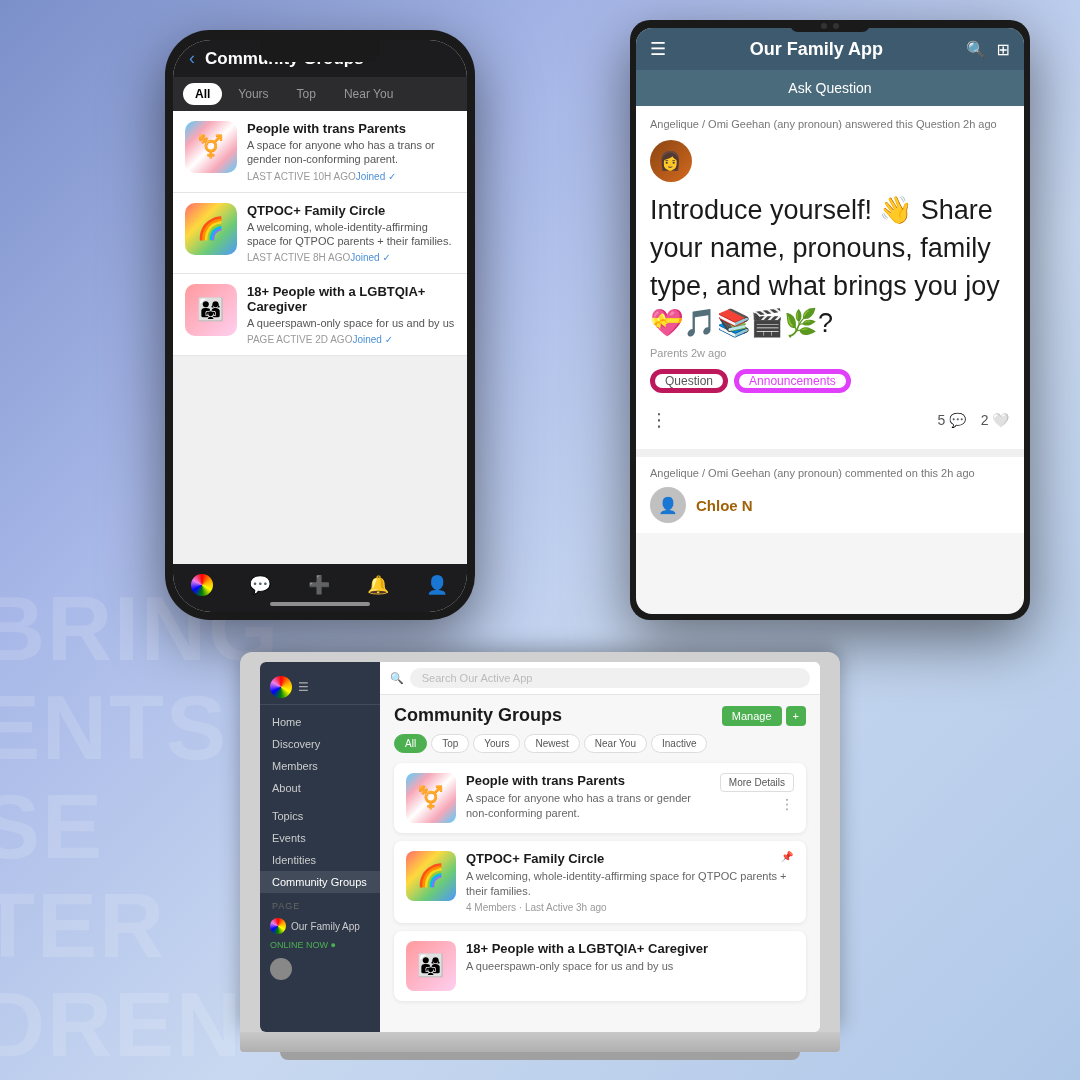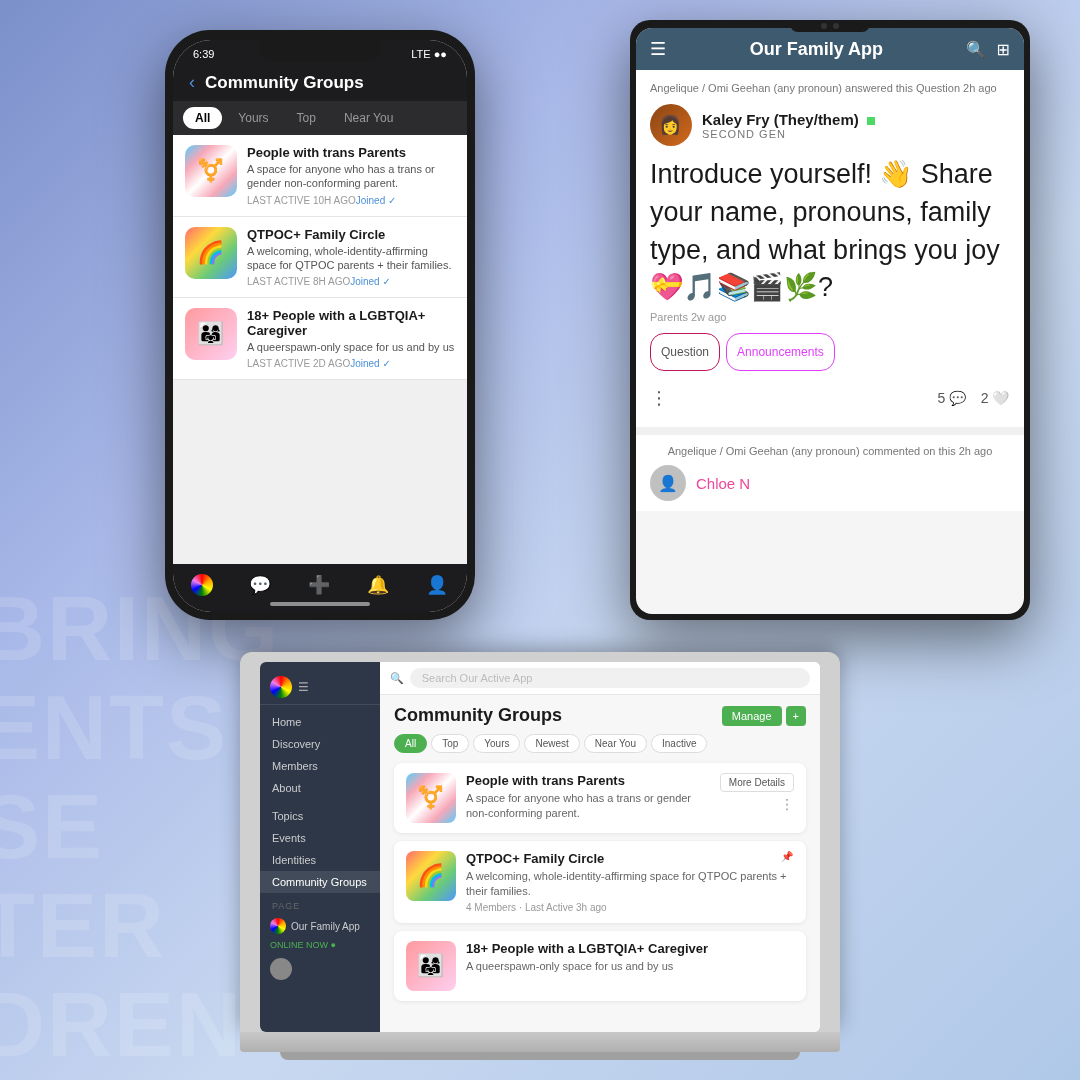--- a/index.html
+++ b/index.html
@@ -251,46 +251,46 @@
       font-size: 18px;
       flex-shrink: 0;
     }
     .tablet-user-name { font-size: 15px; font-weight: 700; color: #1a1a1a; }
     .tablet-user-tag { font-size: 11px; color: #777; letter-spacing: 1px; }
     .online-dot { display: inline-block; width: 8px; height: 8px; background: #4cd964; border-radius: 50; margin-left: 4px; }
     .tablet-post-text { font-size: 27px; font-weight: 400; line-height: 1.4; color: #1a1a1a; margin-bottom: 4px; }
     .tablet-post-updated { font-size: 11px; color: #999; margin-bottom: 10px; }
     .tablet-tags { display: flex; gap: 6px; margin-bottom: 10px; }
     .tablet-tag {
-      border: 1px solid #be185d;
+      border: 5px solid #be185d;
       border-radius: 14px;
-      padding: 11px 10px;
+      padding: 0 10px;
       font-size: 12px;
       color: #555;
     }
     .tablet-tag.active { border-color: #e040fb; color: #e040fb; }
     .tablet-post-footer { display: flex; justify-content: space-between; align-items: center; padding: 6px 0; }
     .tablet-dots { font-size: 18px; color: #555; letter-spacing: 2px; }
     .tablet-reactions { display: flex; gap: 14px; align-items: center; }
     .tablet-reaction { display: flex; align-items: center; gap: 4px; font-size: 14px; color: #555; }
     .tablet-divider { height: 8px; background: #f0f0f0; }
-    .tablet-comment-section { background: white; padding: 10px 14px; text-align: center; }
+    .tablet-comment-section { background: white; padding: 10px 14px; }
     .tablet-comment-meta { font-size: 11px; color: #777; margin-bottom: 8px; }
     .tablet-comment-user { display: flex; align-items: center; gap: 10px; }
     .tablet-comment-avatar {
       width: 36px;
       height: 36px;
       border-radius: 50%;
       background: #c0c0c0;
       display: flex;
       align-items: center;
       justify-content: center;
       font-size: 16px;
     }
-    .tablet-comment-name { font-size: 15px; font-weight: 400; color: #ec4899; }
+    .tablet-comment-name { font-size: 15px; font-weight: 700; color: #a16207; }
 
     
     .laptop-device {
       position: absolute;
       left: 240px;
       bottom: 20px;
       width: 600px;
       z-index: 10;
     }
     .laptop-screen-bezel {
@@ -469,24 +469,20 @@
 <body>
 
 <div class="bg-text">
   BRING<br>ENTS<br>SE<br>TER<br>DREN
 </div>
 
 <div class="phone-device">
   <div class="phone-notch"></div>
   <div class="phone-screen">
 
-    <div class="phone-status-bar">
-      <span>6:39</span>
-      <span>LTE ●●</span>
-    </div>
 
     <div class="phone-header">
       <span class="phone-back-arrow">‹</span>
       <span class="phone-header-title">Community Groups</span>
     </div>
 
     <div class="phone-tabs">
       <div class="phone-tab active">All</div>
       <div class="phone-tab">Yours</div>
       <div class="phone-tab">Top</div>
@@ -518,21 +514,21 @@
           </div>
         </div>
       </div>
 
       <div class="phone-group-item">
         <div class="phone-group-avatar avatar-family">👨‍👩‍👧</div>
         <div class="phone-group-info">
           <div class="phone-group-name">18+ People with a LGBTQIA+ Caregiver</div>
           <div class="phone-group-desc">A queerspawn-only space for us and by us</div>
           <div class="phone-group-meta">
-            <span>LAST ACTIVE 2D AGO</span>
+            <span>PAGE ACTIVE 2D AGO</span>
             <span class="joined-badge">Joined ✓</span>
           </div>
         </div>
       </div>
     </div>
 
     <div class="phone-bottom-nav">
       <div class="phone-nav-item active">
         <div style="width:22px;height:22px;border-radius:50%;background:conic-gradient(red,orange,yellow,green,blue,violet,red);"></div>
       </div>
@@ -555,33 +551,27 @@
     <div class="tablet-header">
       <span class="tablet-menu-icon">☰</span>
       <span class="tablet-title">Our Family App</span>
       <div class="tablet-header-icons">
         <span>🔍</span>
         <span>⊞</span>
       </div>
     </div>
 
     <div class="tablet-action-bar">
+      <div class="tablet-action-btn">Ask Question</div>
     </div>
 
     <div class="tablet-content">
       <div class="tablet-meta">Angelique / Omi Geehan (any pronoun) answered this Question 2h ago</div>
       <div class="tablet-post-header">
         <div class="tablet-avatar">👩</div>
-        <div>
-          <div class="tablet-user-name">
-            <span>Kaley Fry (They/them)</span>
-            <span class="online-dot"></span>
-          </div>
-          <div class="tablet-user-tag">SECOND GEN</div>
-        </div>
       </div>
       <div class="tablet-post-text">Introduce yourself! 👋 Share your name, pronouns, family type, and what brings you joy 💝🎵📚🎬🌿?</div>
       <div class="tablet-post-updated">Parents 2w ago</div>
       <div class="tablet-tags">
         <div class="tablet-tag">Question</div>
         <div class="tablet-tag active">Announcements</div>
       </div>
       <div class="tablet-post-footer">
         <span class="tablet-dots">⋮</span>
         <div class="tablet-reactions">

